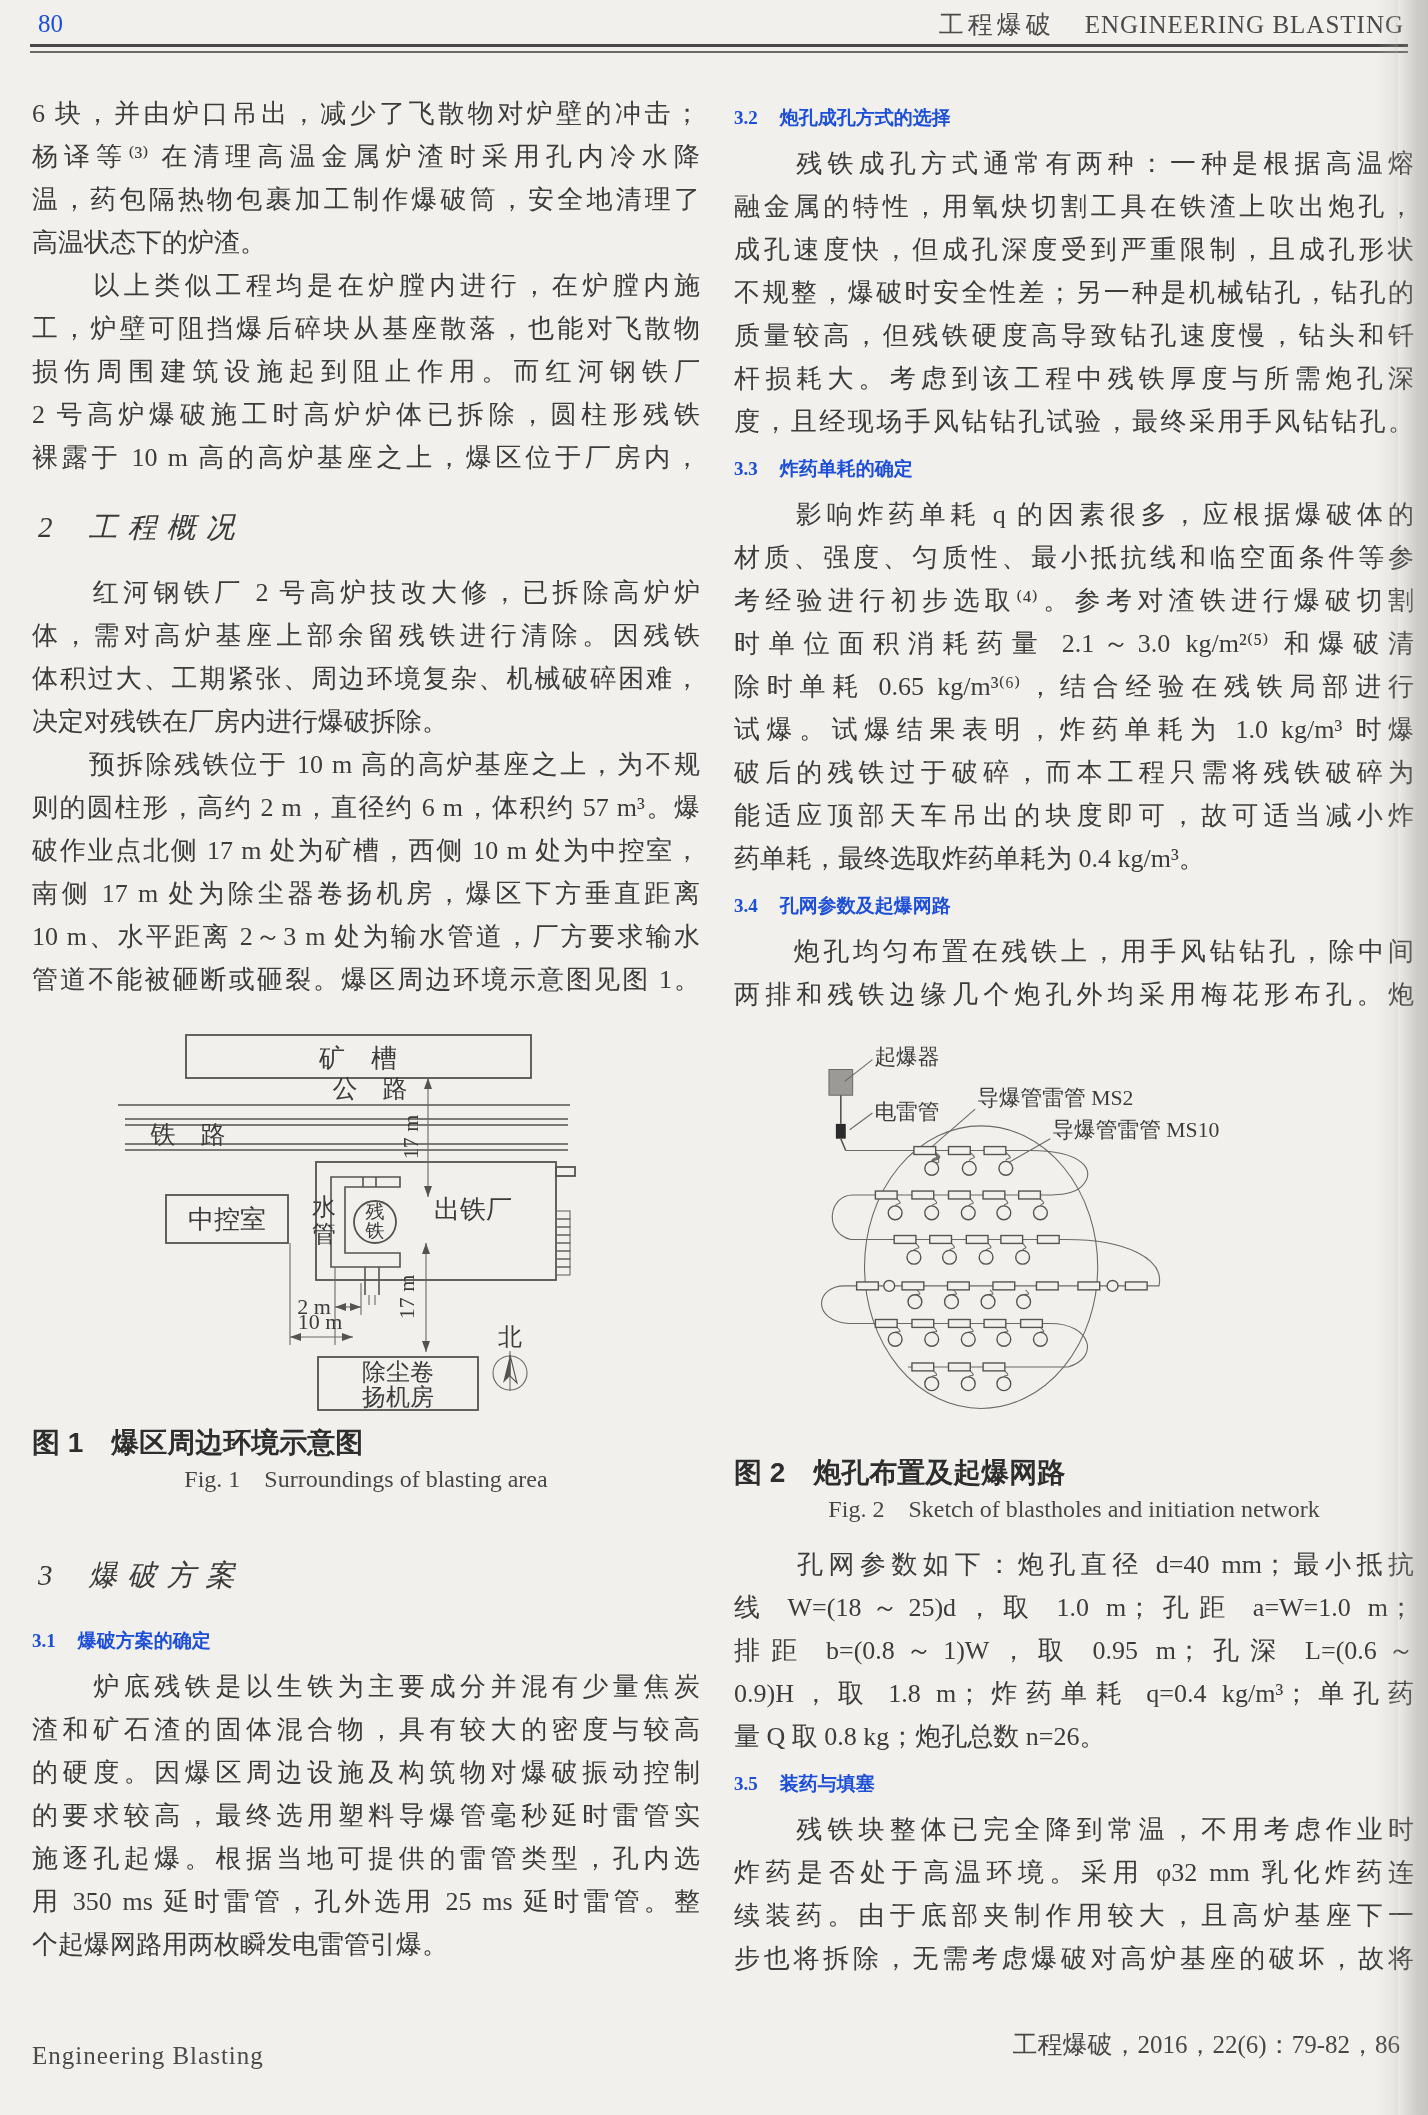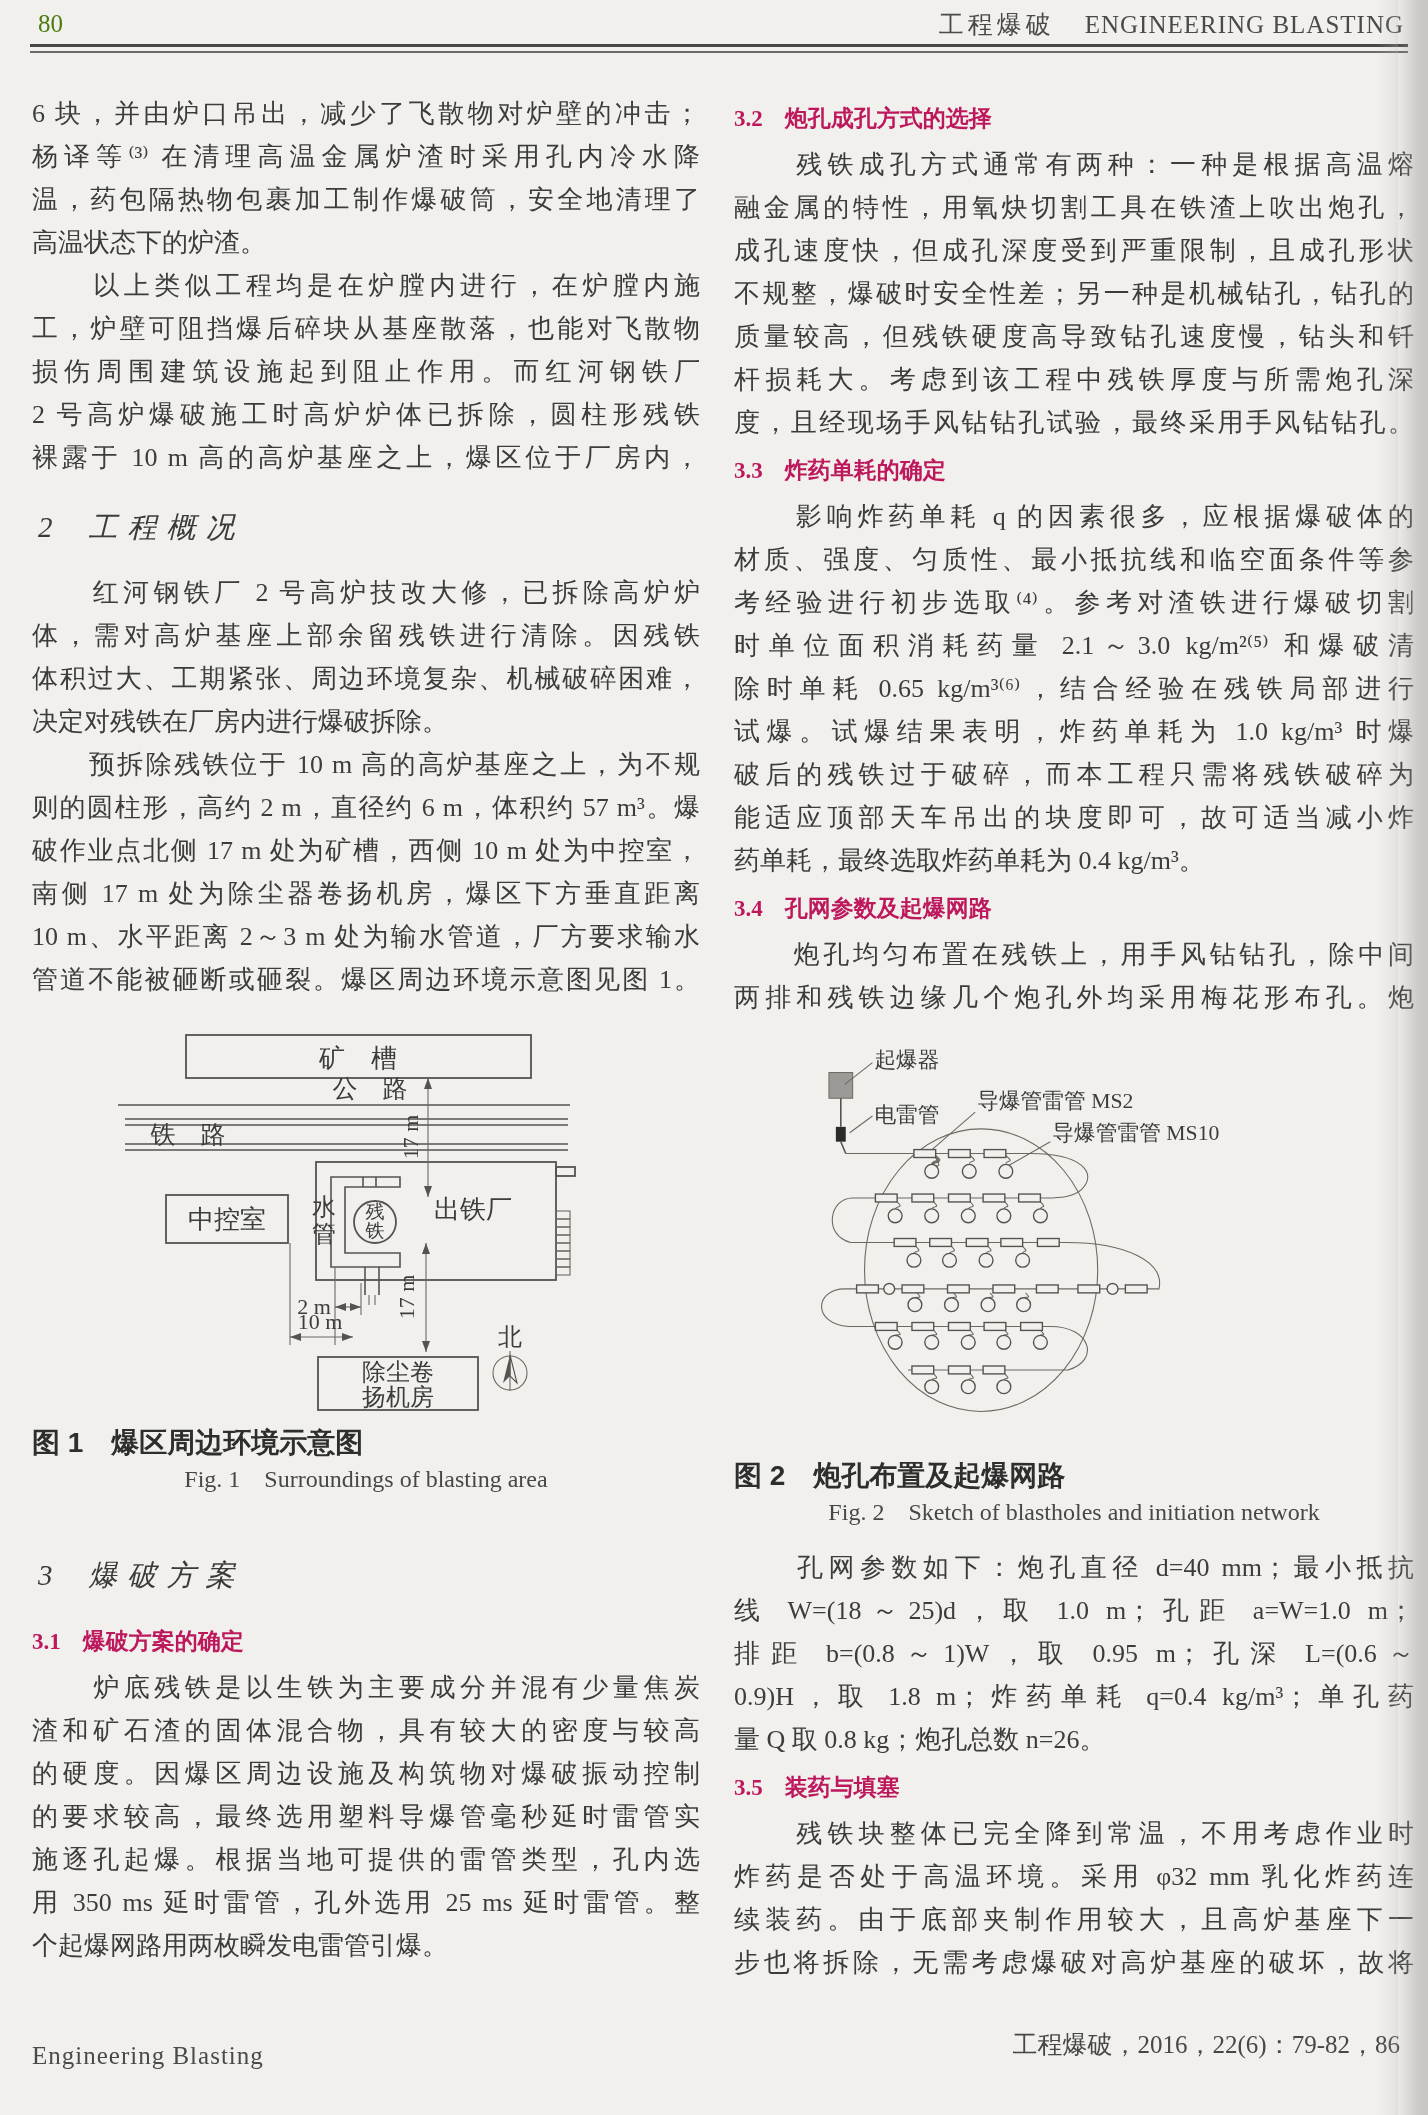--- a/index.html
+++ b/index.html
@@ -4,39 +4,39 @@
 <style>
   html,body{margin:0;padding:0;background:#e8e7e4;}
   .page{position:relative;width:1428px;height:2115px;background:#f1f0ed;overflow:hidden;
         font-family:"Liberation Serif","DejaVu Serif",serif;color:#3c3c3c;}
   
   .gutter{position:absolute;top:0;right:0;width:34px;height:2115px;
           background:linear-gradient(to right,rgba(190,188,184,0) 0%,rgba(160,158,154,.45) 70%,rgba(120,118,114,.35) 100%);}
   .gutter2{position:absolute;top:0;right:30px;width:22px;height:2115px;
           background:linear-gradient(to right,rgba(190,188,184,0),rgba(190,188,184,.25));}
   
-  .hdr-num{position:absolute;left:38px;top:10px;font-size:25px;color:#4d7c0f;}
+  .hdr-num{position:absolute;left:38px;top:10px;font-size:25px;color:#1d4ed8;}
   .hdr-right{position:absolute;right:24px;top:8px;font-size:25px;color:#4a4a4a;letter-spacing:1px;}
   .hdr-right .cn{letter-spacing:4px;margin-right:30px;}
   .hdr-rule{position:absolute;left:30px;right:20px;top:44px;height:4px;
             border-top:3px solid #474747;border-bottom:2px solid #6a6a6a;}
   
   .col{position:absolute;top:92px;font-size:26px;line-height:43px;}
   .col-left{left:32px;width:668px;}
   .col-right{left:734px;width:680px;}
   .tl{text-align:justify;text-align-last:justify;text-justify:inter-ideograph;}
   .tl-end{text-align-last:left;}
   
   .h1{font-size:29px;line-height:48px;margin:24px 0 20px 6px;color:#3a3a3a;}
   .h1 .h1-no{margin-right:36px;font-style:italic;}
   .h1 .h1-title{letter-spacing:10px;font-style:italic;}
   .h1-3{margin-top:54px;}
   
   .h2{font-family:"Liberation Sans","DejaVu Sans",sans-serif;font-weight:bold;
-      font-size:23px;line-height:44px;margin:4px 0 2px 0;color:#be185d;}
+      font-size:19px;line-height:44px;margin:4px 0 2px 0;color:#1d4ed8;}
   .h2 .h2-no{margin-right:22px;font-family:"Liberation Serif",serif;}
   
   .figure{margin-top:14px;}
   .figure svg{display:block;}
   .figcap-cn{font-family:"Liberation Sans","DejaVu Sans",sans-serif;font-weight:bold;
              font-size:28px;line-height:36px;text-align:left;margin-top:10px;color:#2e2e2e;}
   .figcap-en{font-size:24px;line-height:36px;text-align:center;color:#474747;}
   .fig1-svg{margin-left:66px;}
   .fig2-svg{margin-left:0px;}
   

